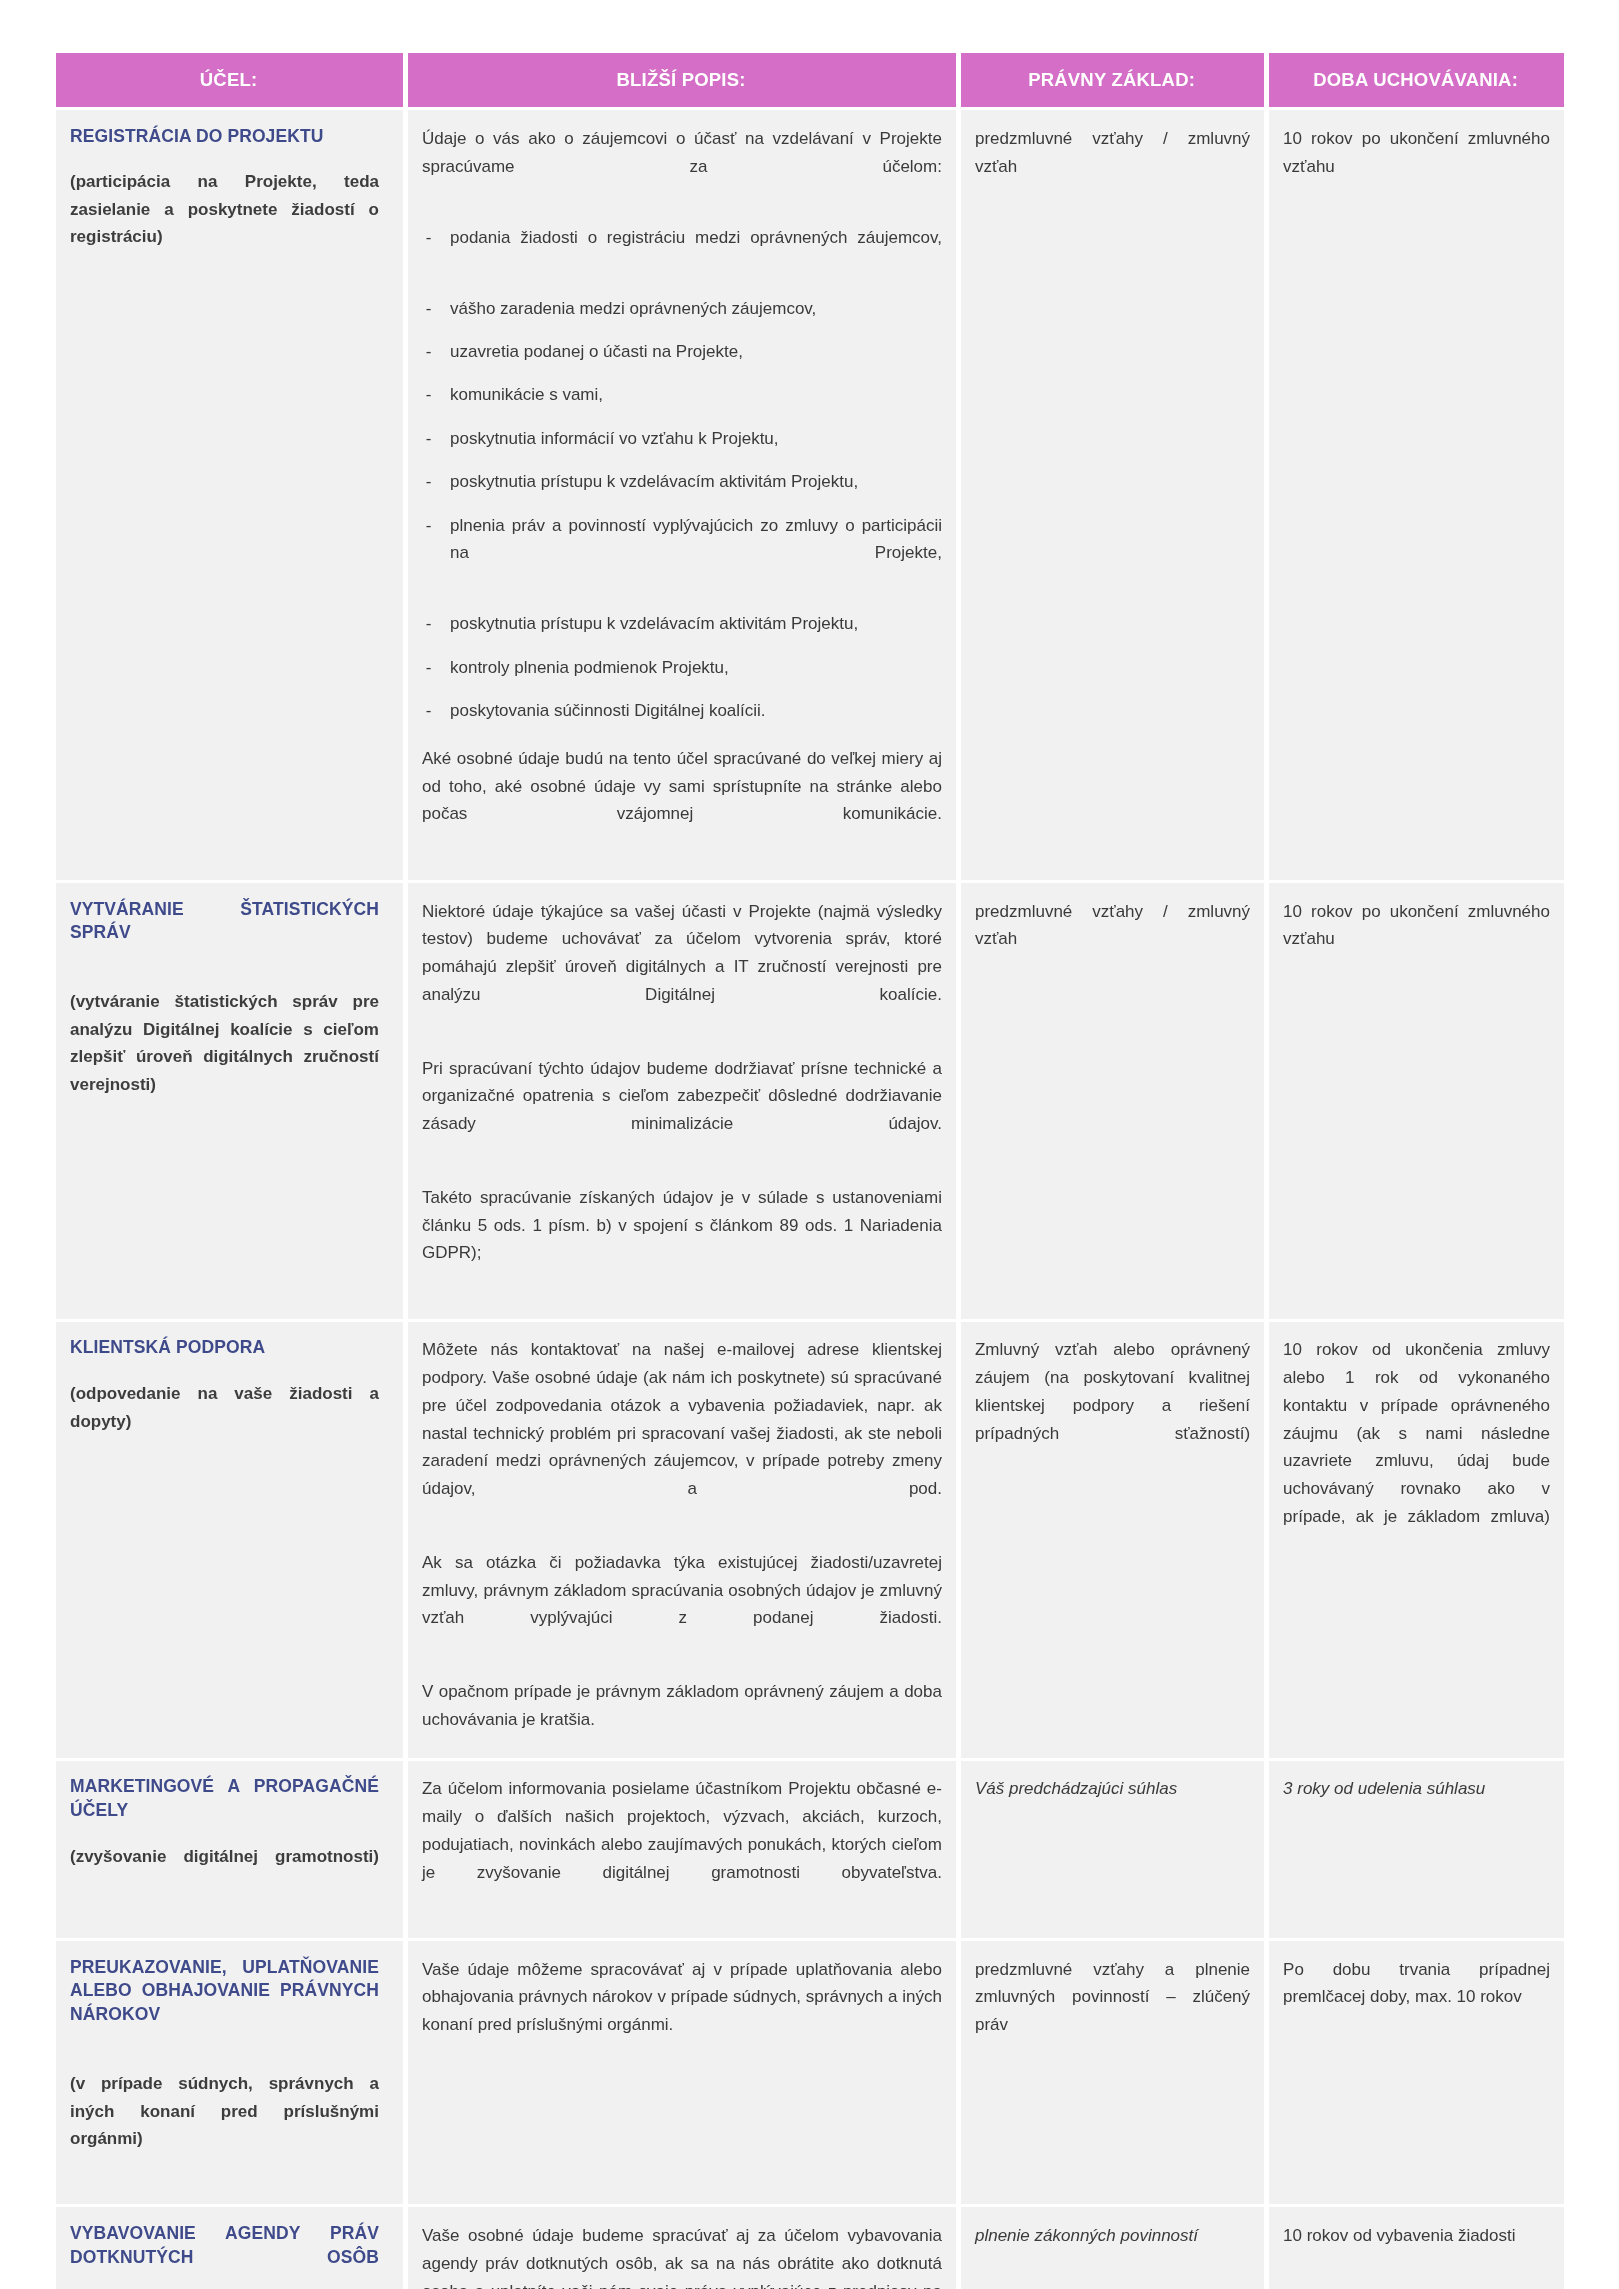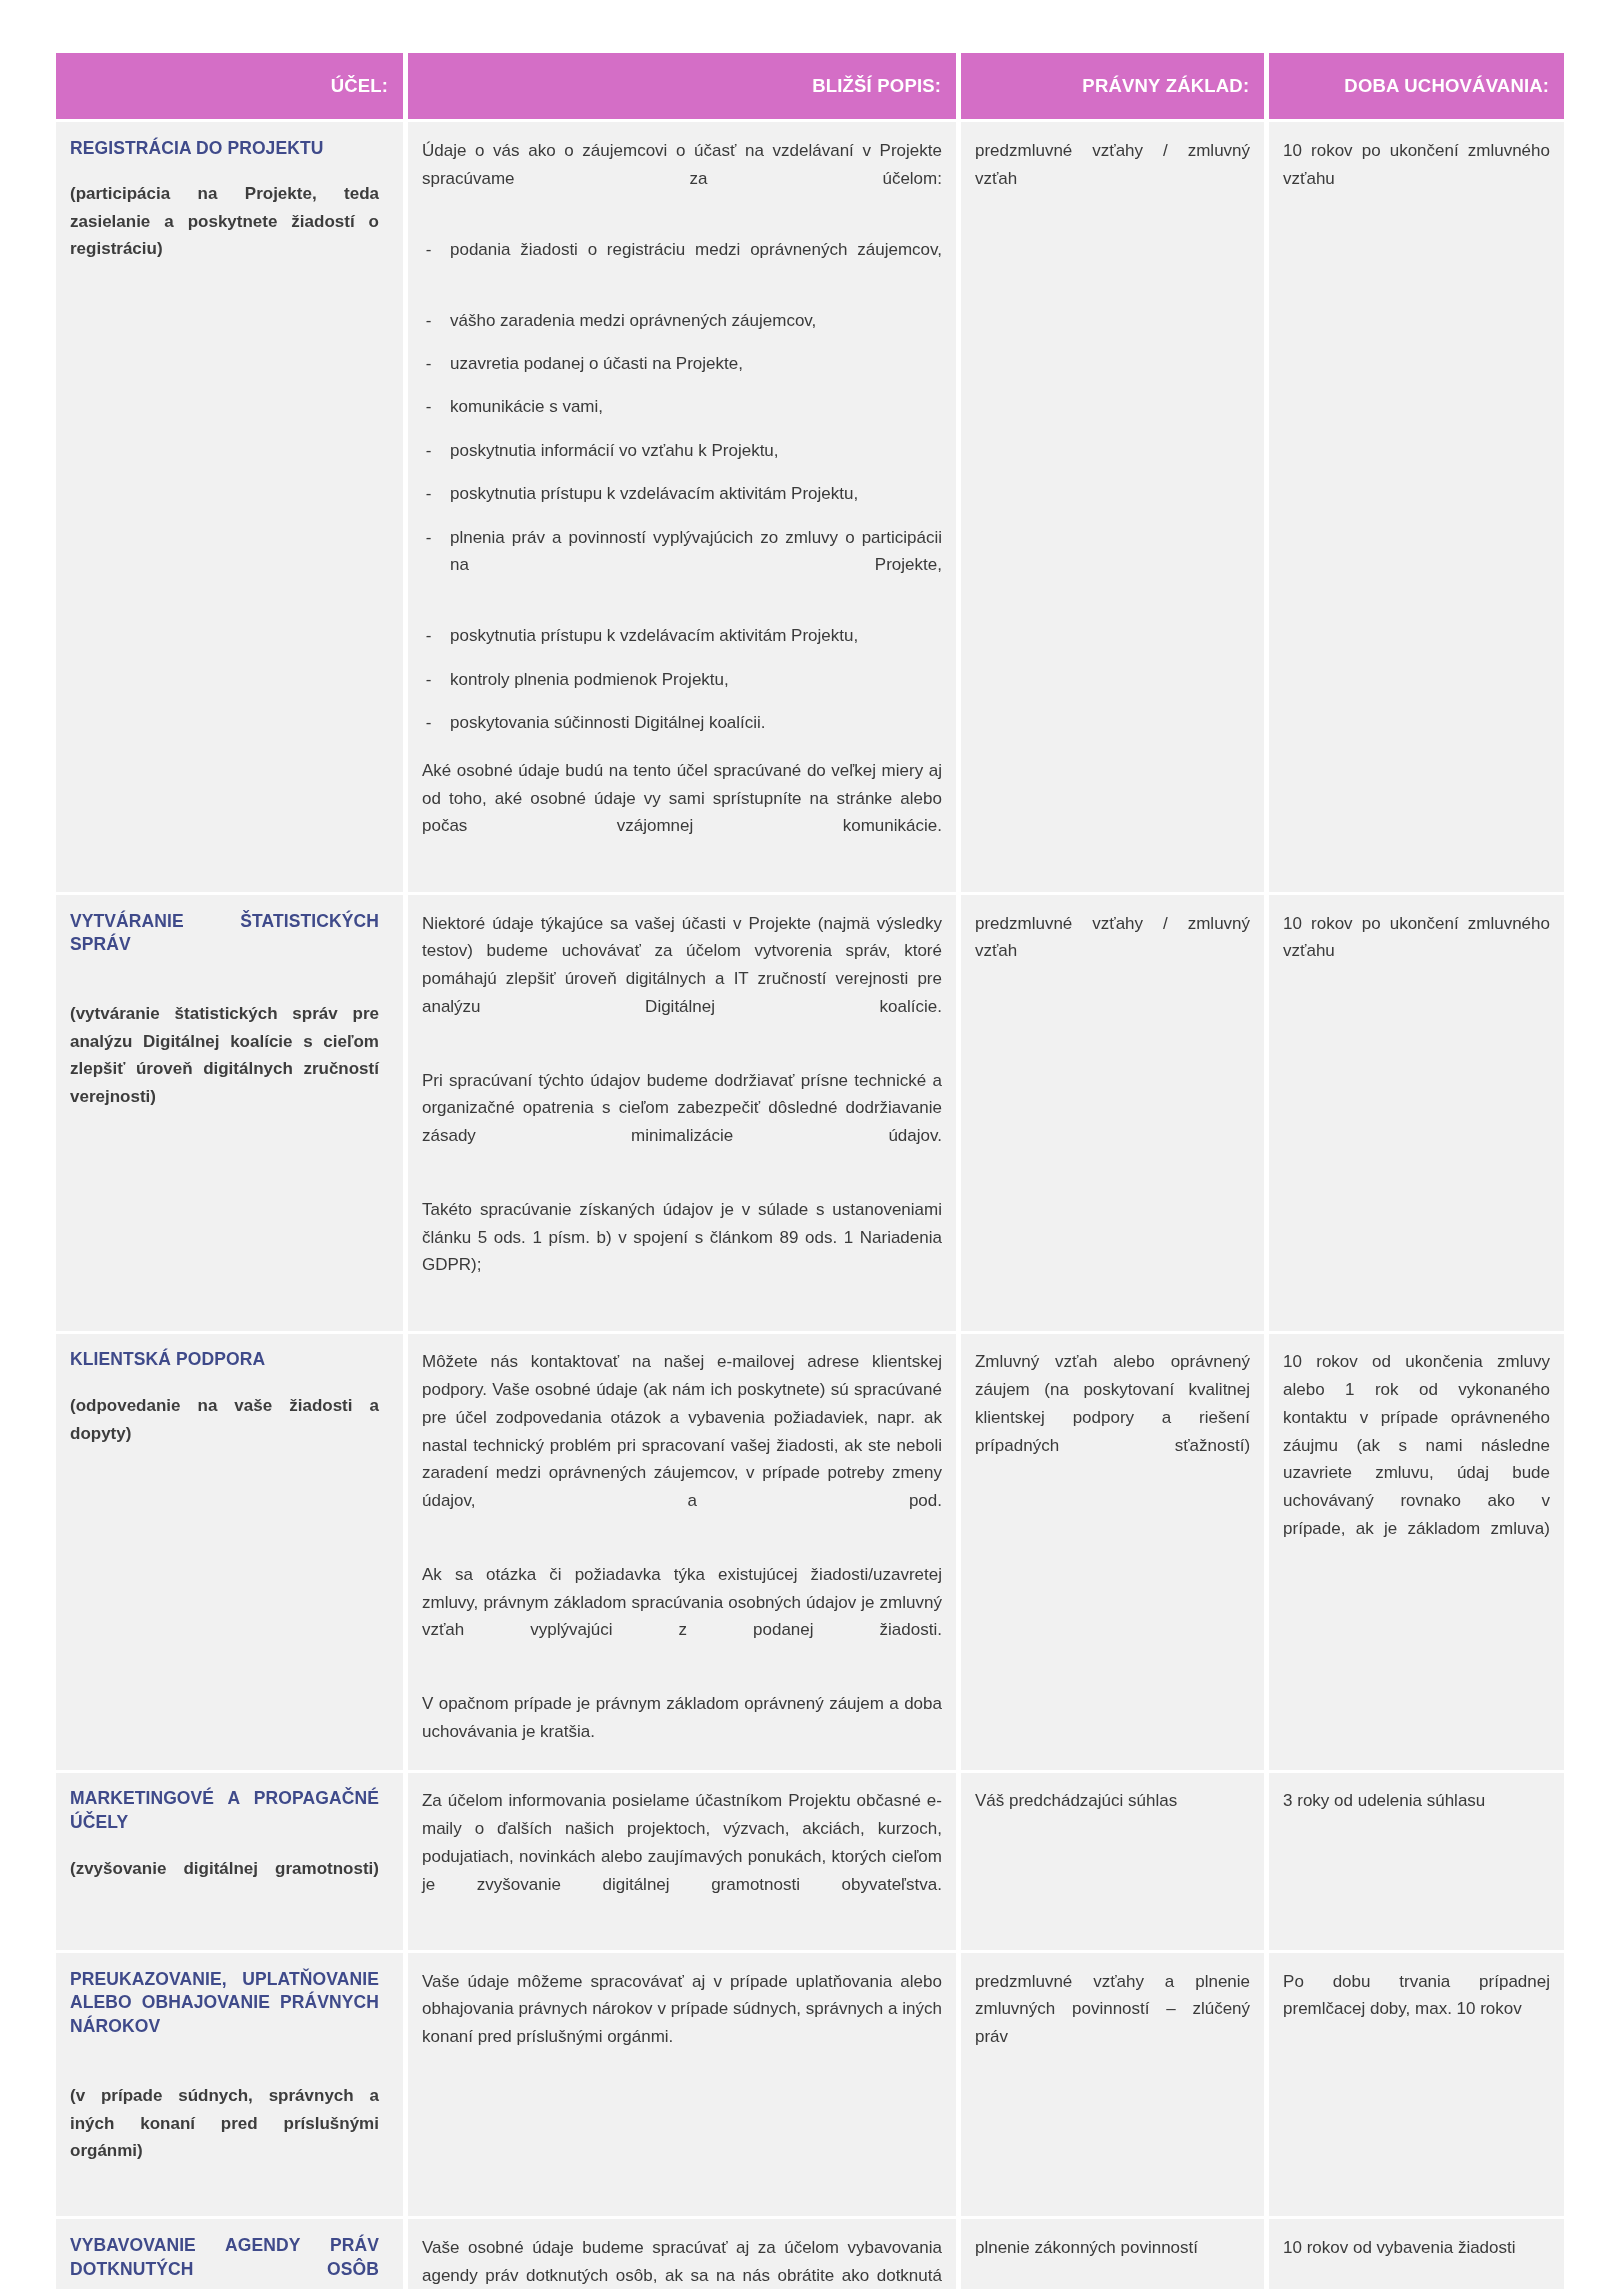--- a/index.html
+++ b/index.html
@@ -26,24 +26,24 @@
   col.c1 { width: 340px; }
   col.c2 { width: 537px; }
   col.c3 { width: 297px; }
   col.c4 { width: 289px; }
 
   th.head-cell {
     background: #d46ec6;
     color: #ffffff;
     font-size: 18.5px;
     font-weight: bold;
-    text-align: right;
+    text-align: center;
     vertical-align: middle;
     padding: 14.8px 14.8px 14.8px 13px;
-    height: 66px;
+    height: 54px;
     letter-spacing: 0.2px;
   }
   td.body-cell {
     background: #f1f1f1;
     vertical-align: top;
     padding: 14.8px 14px 24px 14px;
     font-size: 17px;
     line-height: 1.63;
     color: #3a3a3a;
     text-align: justify;
@@ -120,21 +120,21 @@
     left: 3.7px;
     top: 0;
     color: #3a3a3a;
   }
   ul.dash-list li.stretch > span::after {
     content: "";
     display: inline-block;
     width: 100%;
     height: 0;
   }
-  .plain { text-align: left; }
+  .plain { text-align: left; font-style: italic; }
 </style>
 </head>
 <body>
 
 <div class="page">
   <table class="gdpr-table">
     <colgroup>
       <col class="c1">
         <col class="c2">
         <col class="c3">

